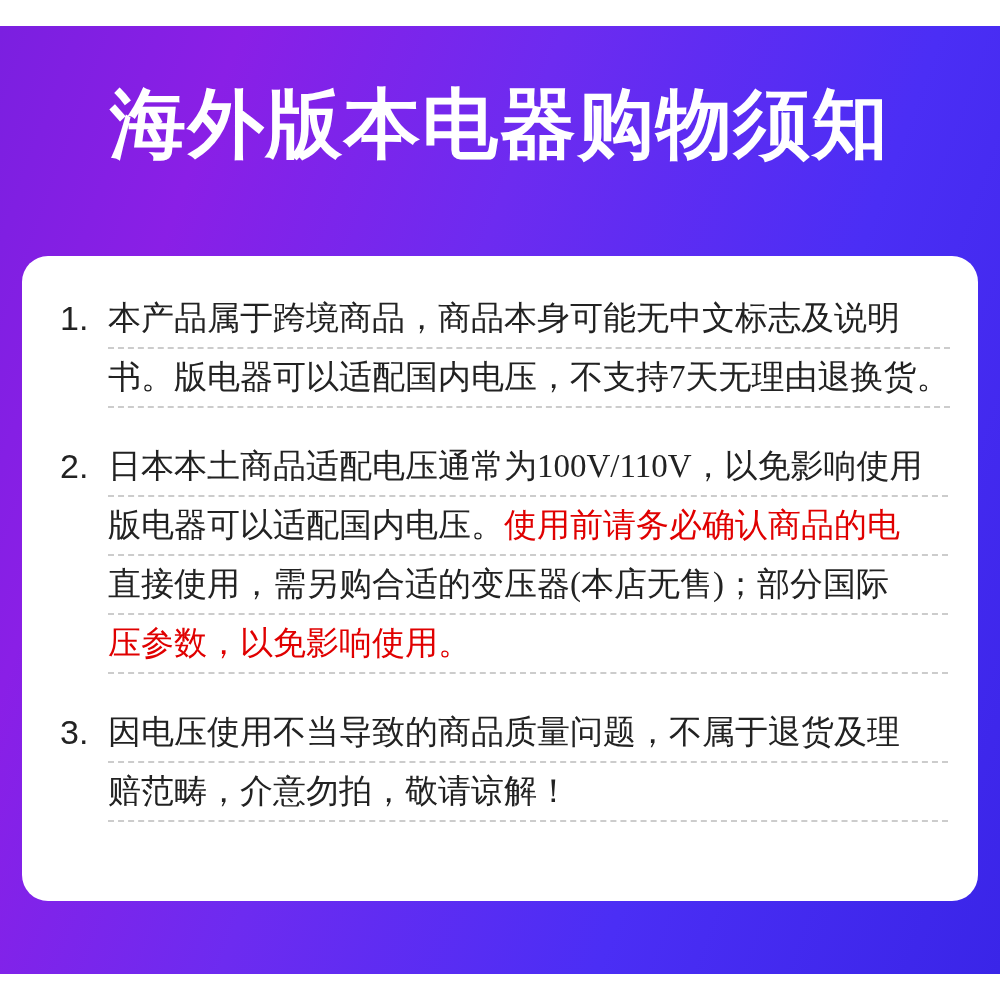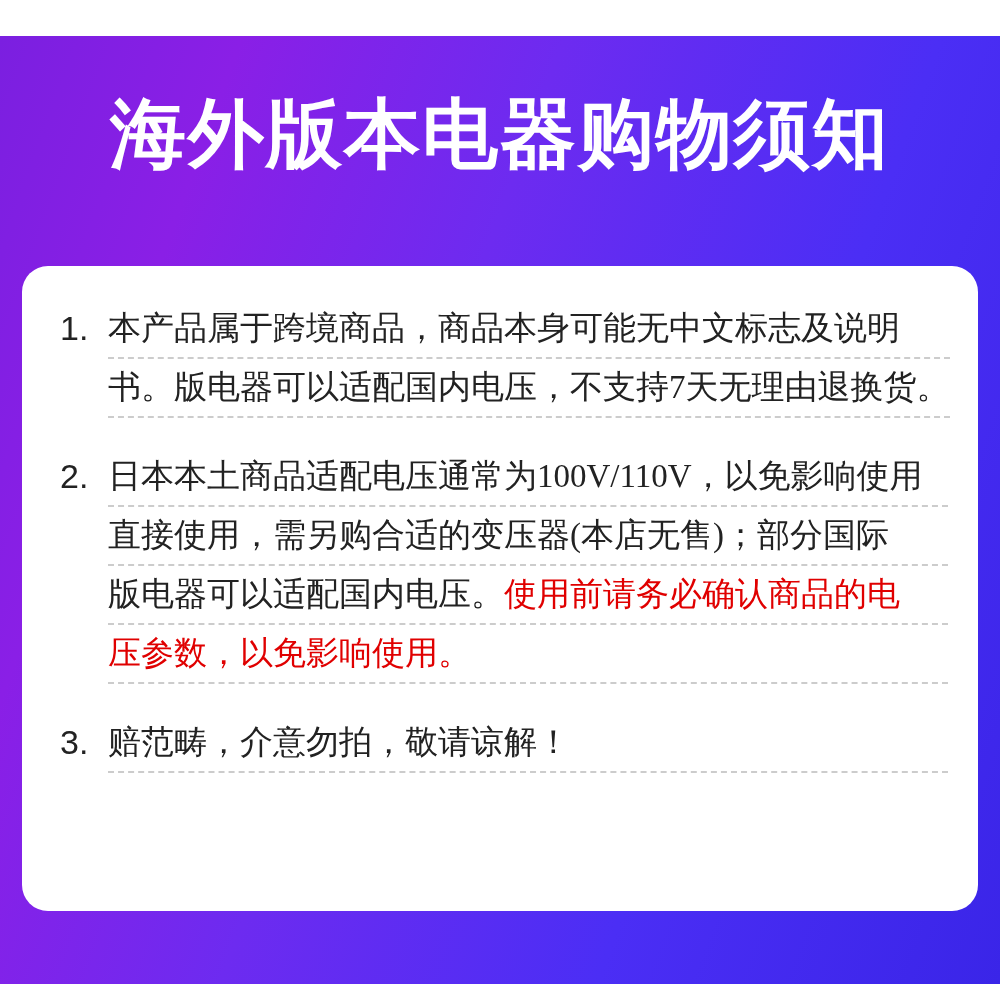--- a/index.html
+++ b/index.html
@@ -16,21 +16,21 @@
   .page {
     position: relative;
     width: 1000px;
     height: 1000px;
     background: #ffffff;
     box-sizing: border-box;
   }
   .banner {
     position: absolute;
     left: 0;
-    top: 36px;
+    top: 26px;
     width: 1000px;
     height: 948px;
     background: linear-gradient(110deg, #7b1fe0 0%, #8a1fe6 18%, #6d2bf0 42%, #4b2ef5 70%, #3a25e8 100%);
     box-sizing: border-box;
     padding: 17px;
   }
   .title {
     position: absolute;
     left: 0;
     top: 60px;
@@ -107,30 +107,31 @@
           <div class="line">书。版电器可以适配国内电压，不支持7天无理由退换货。</div>
         </div>
       </div>
 
       <div class="sep"></div>
 
       <div class="item">
         <div class="num">2.</div>
         <div class="body">
           <div class="line">日本本土商品适配电压通常为100V/110V，以免影响使用</div>
+          <div class="line"><span>版电器可以适配国内电压。</span><span class="red">使用前请务必确认商品的电</span></div>
           <div class="line">直接使用，需另购合适的变压器(本店无售)；部分国际</div>
-          <div class="line"><span>版电器可以适配国内电压。</span><span class="red">使用前请务必确认商品的电</span></div>
           <div class="line red">压参数，以免影响使用。</div>
         </div>
       </div>
 
       <div class="sep"></div>
 
       <div class="item">
         <div class="num">3.</div>
         <div class="body">
+          <div class="line">因电压使用不当导致的商品质量问题，不属于退货及理</div>
           <div class="line">赔范畴，介意勿拍，敬请谅解！</div>
         </div>
       </div>
 
     </div>
   </div>
 </div>
 
 </body></html>

